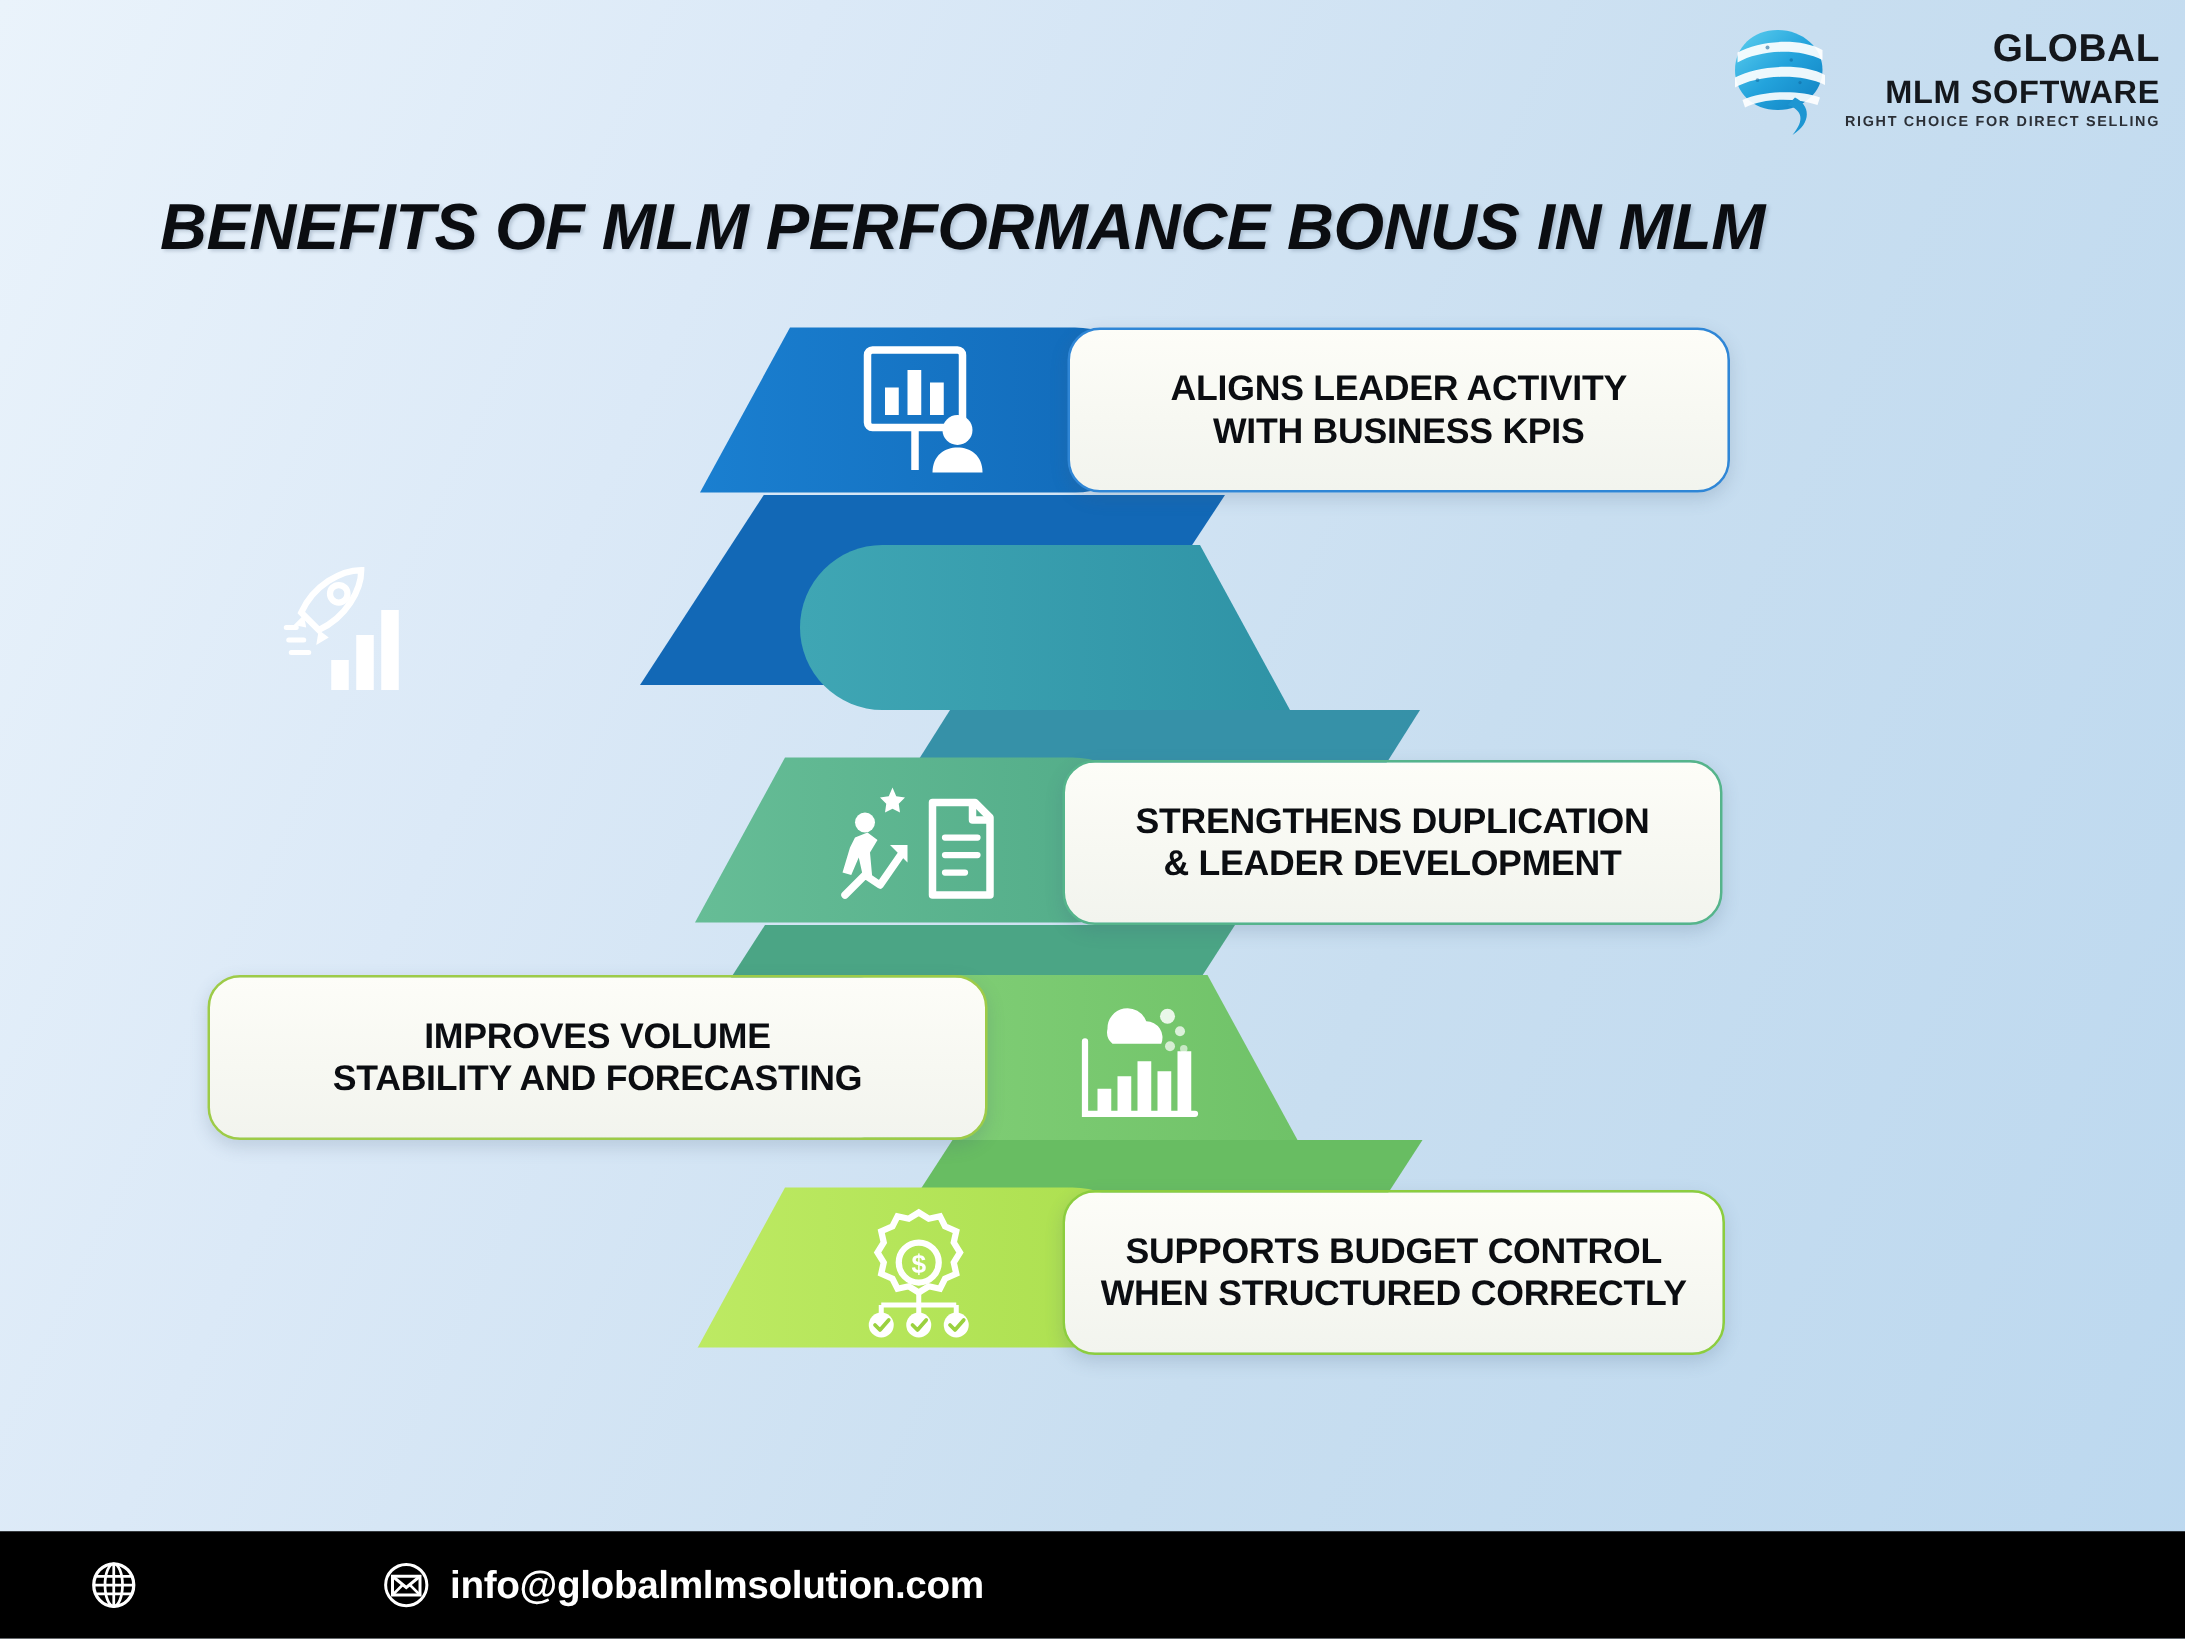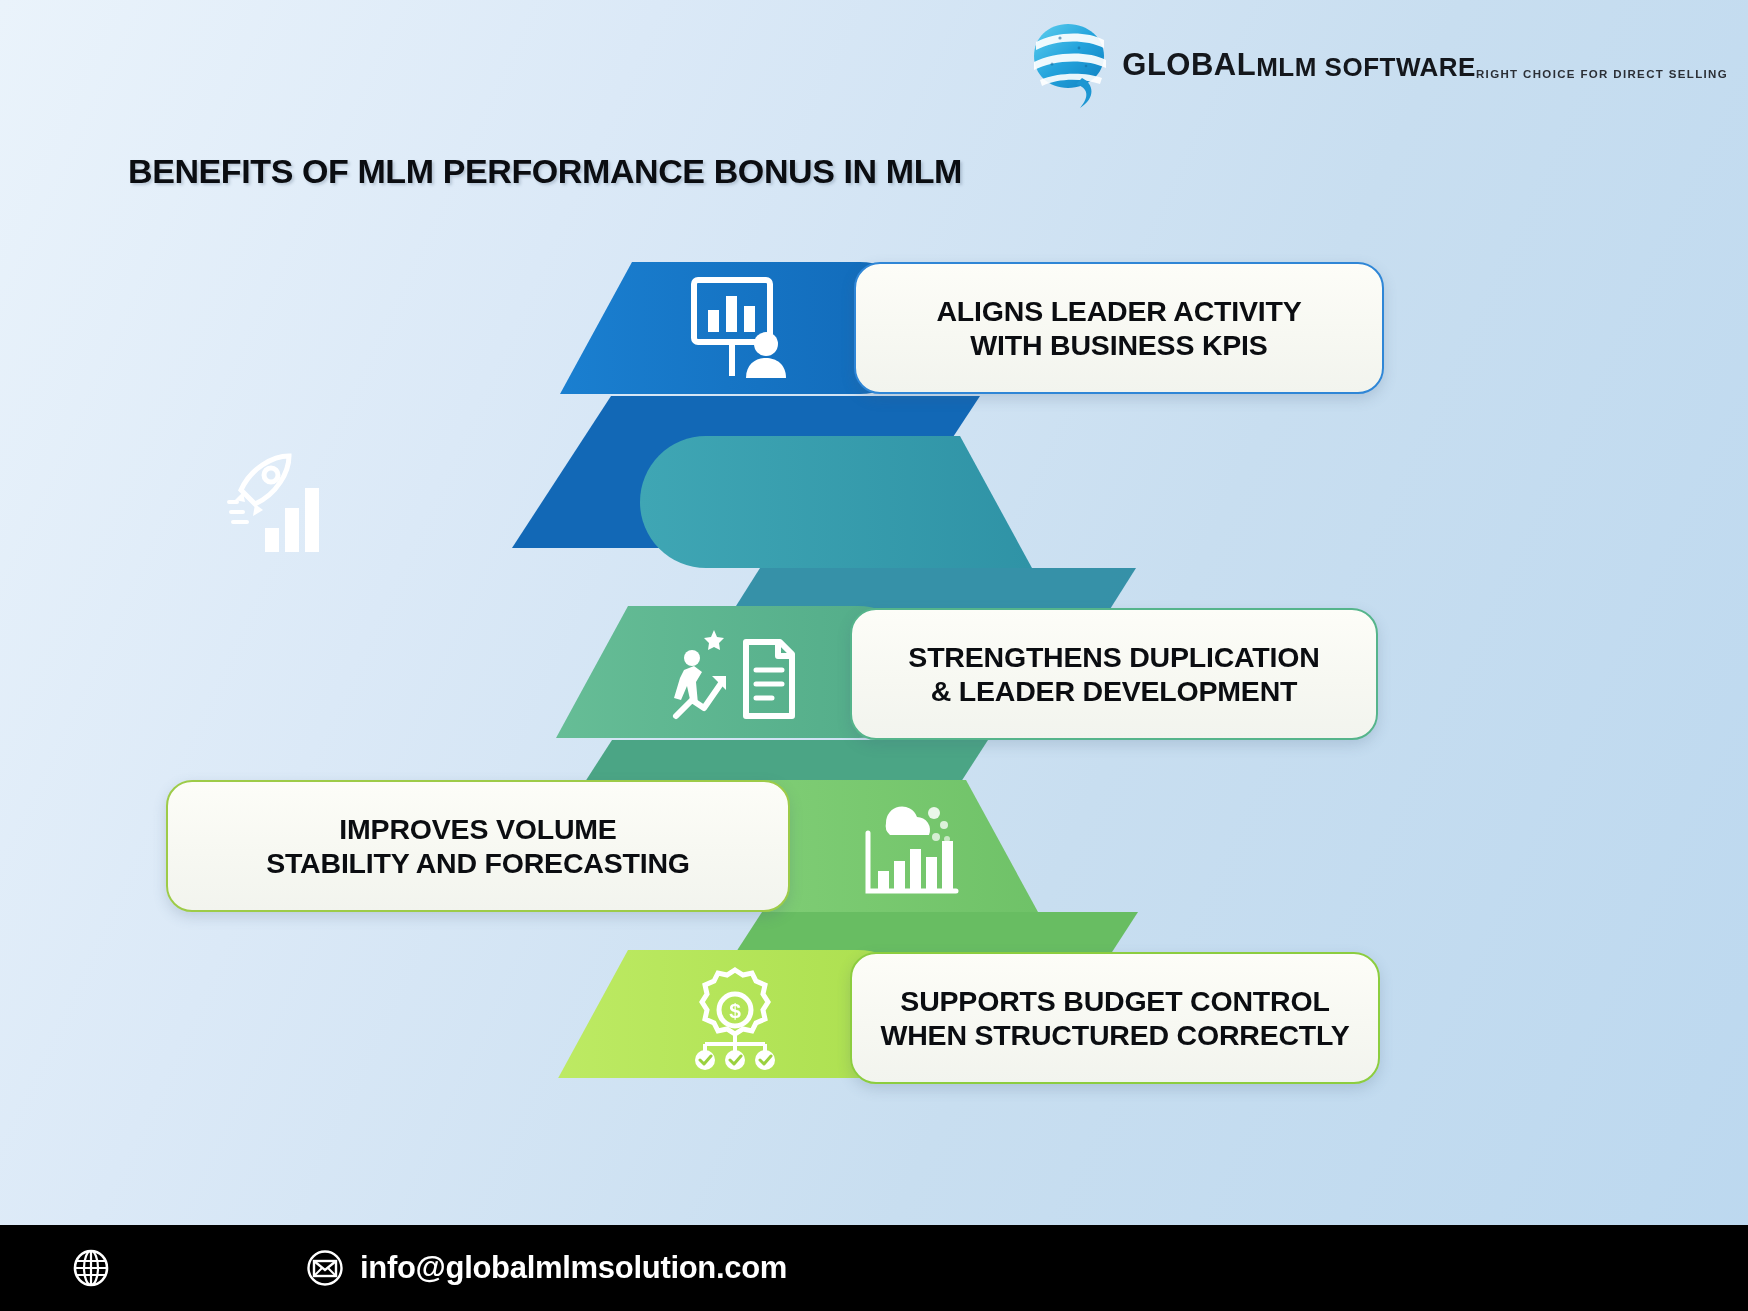--- a/index.html
+++ b/index.html
@@ -13,31 +13,32 @@
     width: 1748px; height: 1311px;
     background: linear-gradient(115deg, #eaf3fb 0%, #dbe9f7 28%, #c8def0 62%, #bcd8ef 100%);
   }
 
   
   .logo {
     position: absolute; top: 18px; right: 20px;
     display: flex; align-items: center; gap: 12px;
   }
   .logo-globe { width: 86px; height: 92px; flex: none; }
-  .logo-text { display: flex; align-items: flex-end; line-height: 1; }
+  .logo-text { display: flex; flex-direction: column; align-items: flex-end; line-height: 1; }
   .logo-l1 { font-size: 31px; font-weight: bold; letter-spacing: 0.5px; color: #14171c; }
   .logo-l2 { font-size: 26px; font-weight: bold; letter-spacing: 0.5px; color: #14171c; margin-top: 6px; }
   .logo-l3 { font-size: 11.5px; font-weight: bold; letter-spacing: 1.35px; color: #2b2f36; margin-top: 7px; text-align: center; }
 
   
   .title {
     position: absolute; left: 128px; top: 152px;
-    font-size: 34px; font-weight: bold; letter-spacing: -0.4px;
+    font-size: 52px; font-weight: bold; letter-spacing: -0.4px;
     color: #0b0d11;
     text-shadow: 2px 2px 3px rgba(80,100,125,0.28);
+    font-style: italic;
   }
 
   
   .zig { position: absolute; left: 0; top: 248px; width: 1748px; height: 830px; }
   .zig svg { position: absolute; left: 0; top: 0; }
 
   
   .row { position: absolute; height: 132px; display: flex; align-items: center; }
 
   .chip {

